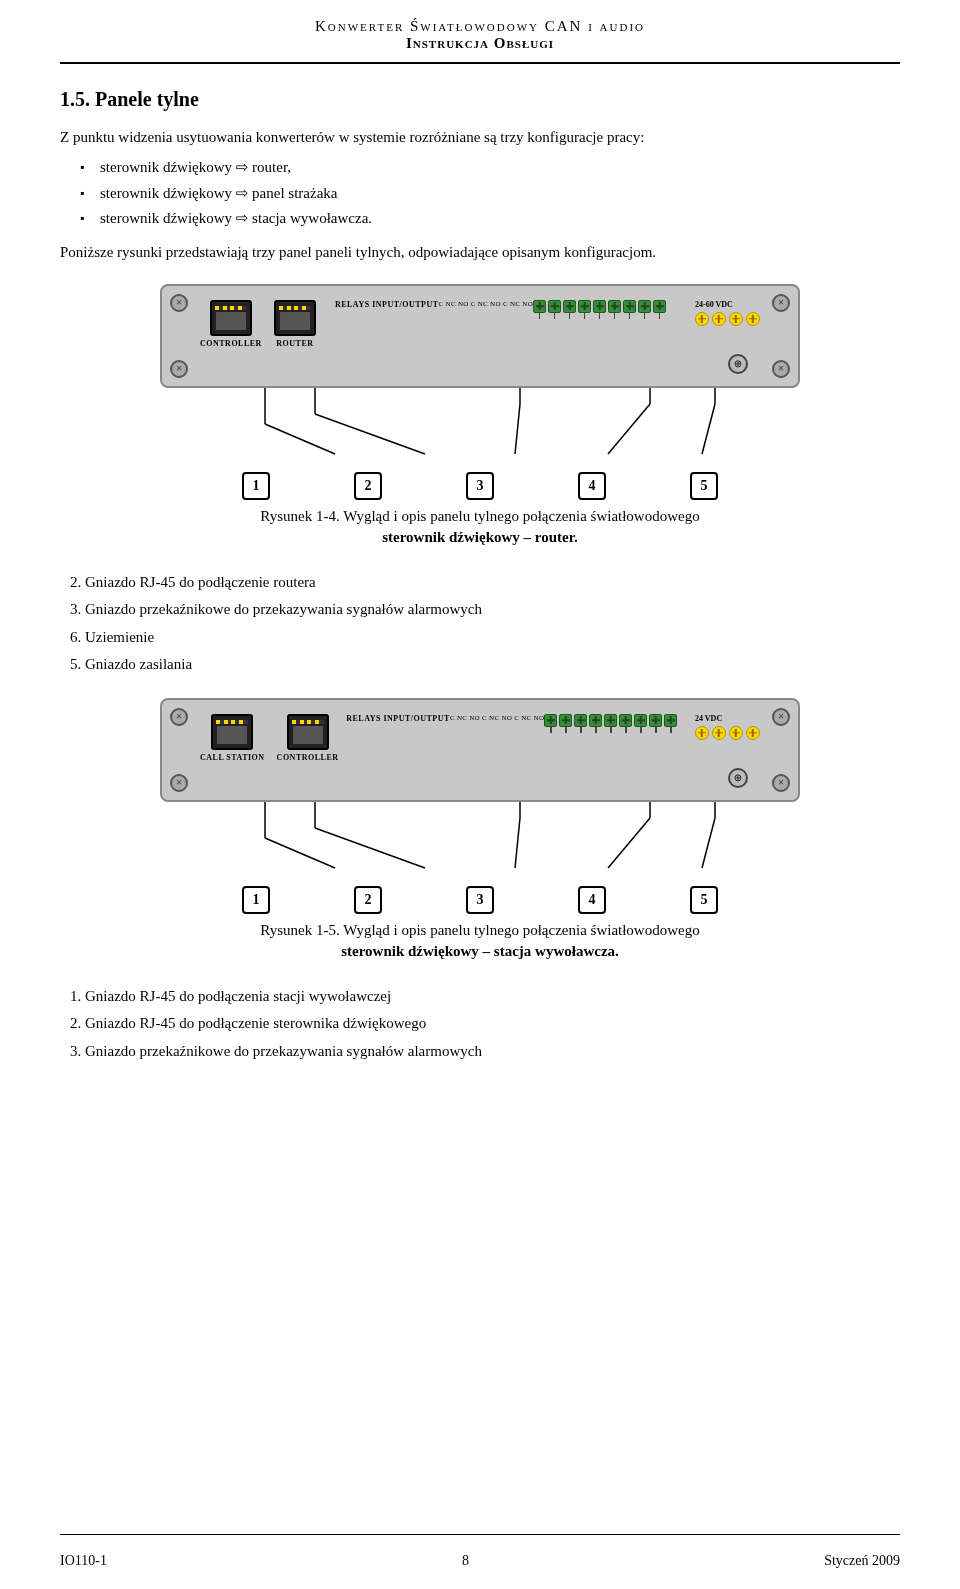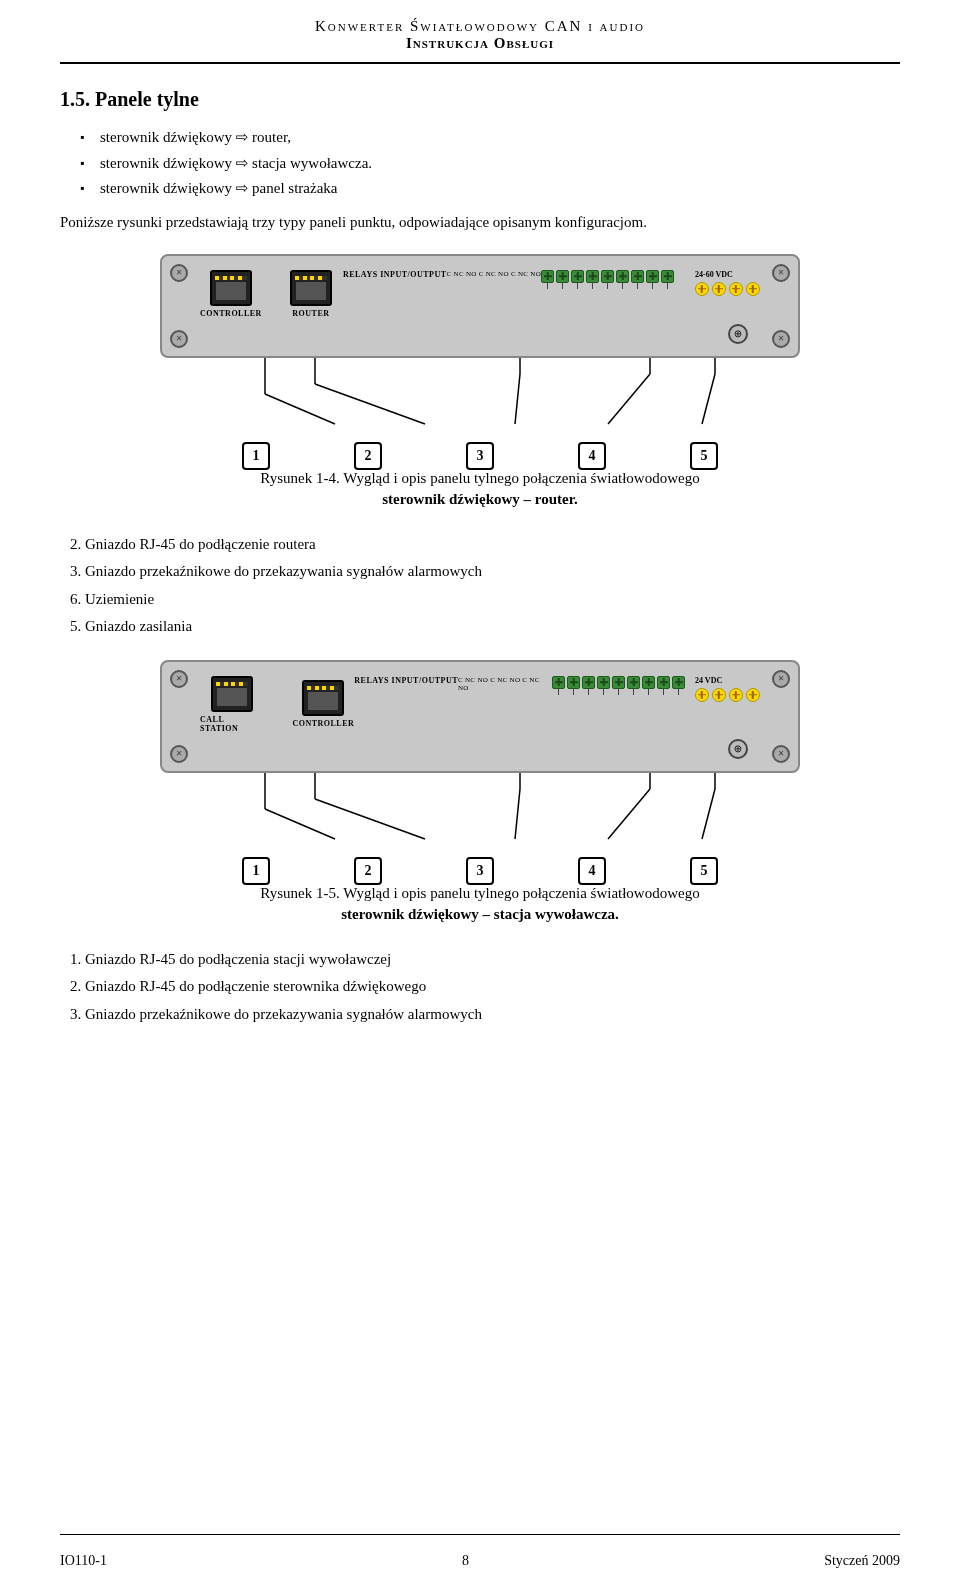--- a/index.html
+++ b/index.html
@@ -113,21 +113,21 @@
     .panel-top-row {
       display: flex;
       align-items: flex-start;
       justify-content: space-between;
       margin-left: 18px;
       margin-right: 18px;
     }
 
     .panel-ports {
       display: flex;
-      gap: 28px;
+      gap: 12px;
       align-items: center;
     }
 
     .rj45-port {
       display: flex;
       flex-direction: column;
       align-items: center;
     }
 
     .rj45-body {
@@ -307,20 +307,21 @@
 
     
     .connector-lines-svg {
       width: 640px;
       margin-top: -4px;
     }
 
     .figure-caption {
       text-align: center;
       font-size: 15px;
+      margin-top: 8px;
       margin-bottom: 4px;
     }
     .figure-caption-bold {
       text-align: center;
       font-size: 15px;
       font-weight: bold;
       margin-bottom: 14px;
     }
 
     
@@ -366,34 +367,35 @@
 
 <div class="page-wrapper">
 
   <div class="page-header">
     <div class="header-title-top">Konwerter Światłowodowy CAN i audio</div>
     <div class="header-title-bottom">Instrukcja Obsługi</div>
   </div>
 
   <div class="section-heading">1.5. Panele tylne</div>
 
+  <p class="body-text">Z punktu widzenia usytuowania konwerterów w systemie rozróżniane są trzy konfiguracje pracy:</p>
 
   <ul class="bullet-list">
     <li>
       <span>sterownik dźwiękowy ⇨ router,</span>
     </li>
     <li>
+      <span>sterownik dźwiękowy ⇨ panel strażaka</span>
+    </li>
+    <li>
       <span>sterownik dźwiękowy ⇨ stacja wywoławcza.</span>
     </li>
-    <li>
-      <span>sterownik dźwiękowy ⇨ panel strażaka</span>
-    </li>
   </ul>
 
-  <p class="body-text">Poniższe rysunki przedstawiają trzy typy paneli punktu, odpowiadające opisanym konfiguracjom.</p>
+  <p class="body-text">Poniższe rysunki przedstawiają trzy panel paneli tylnych, odpowiadające opisanym konfiguracjom.</p>
 
   <div class="diagram-container">
     <div class="diagram-wrapper">
       <div class="device-panel">
         <div class="panel-corner corner-tl"></div>
         <div class="panel-corner corner-tr"></div>
         <div class="panel-corner corner-bl"></div>
         <div class="panel-corner corner-br"></div>
 
         <div class="panel-top-row">

